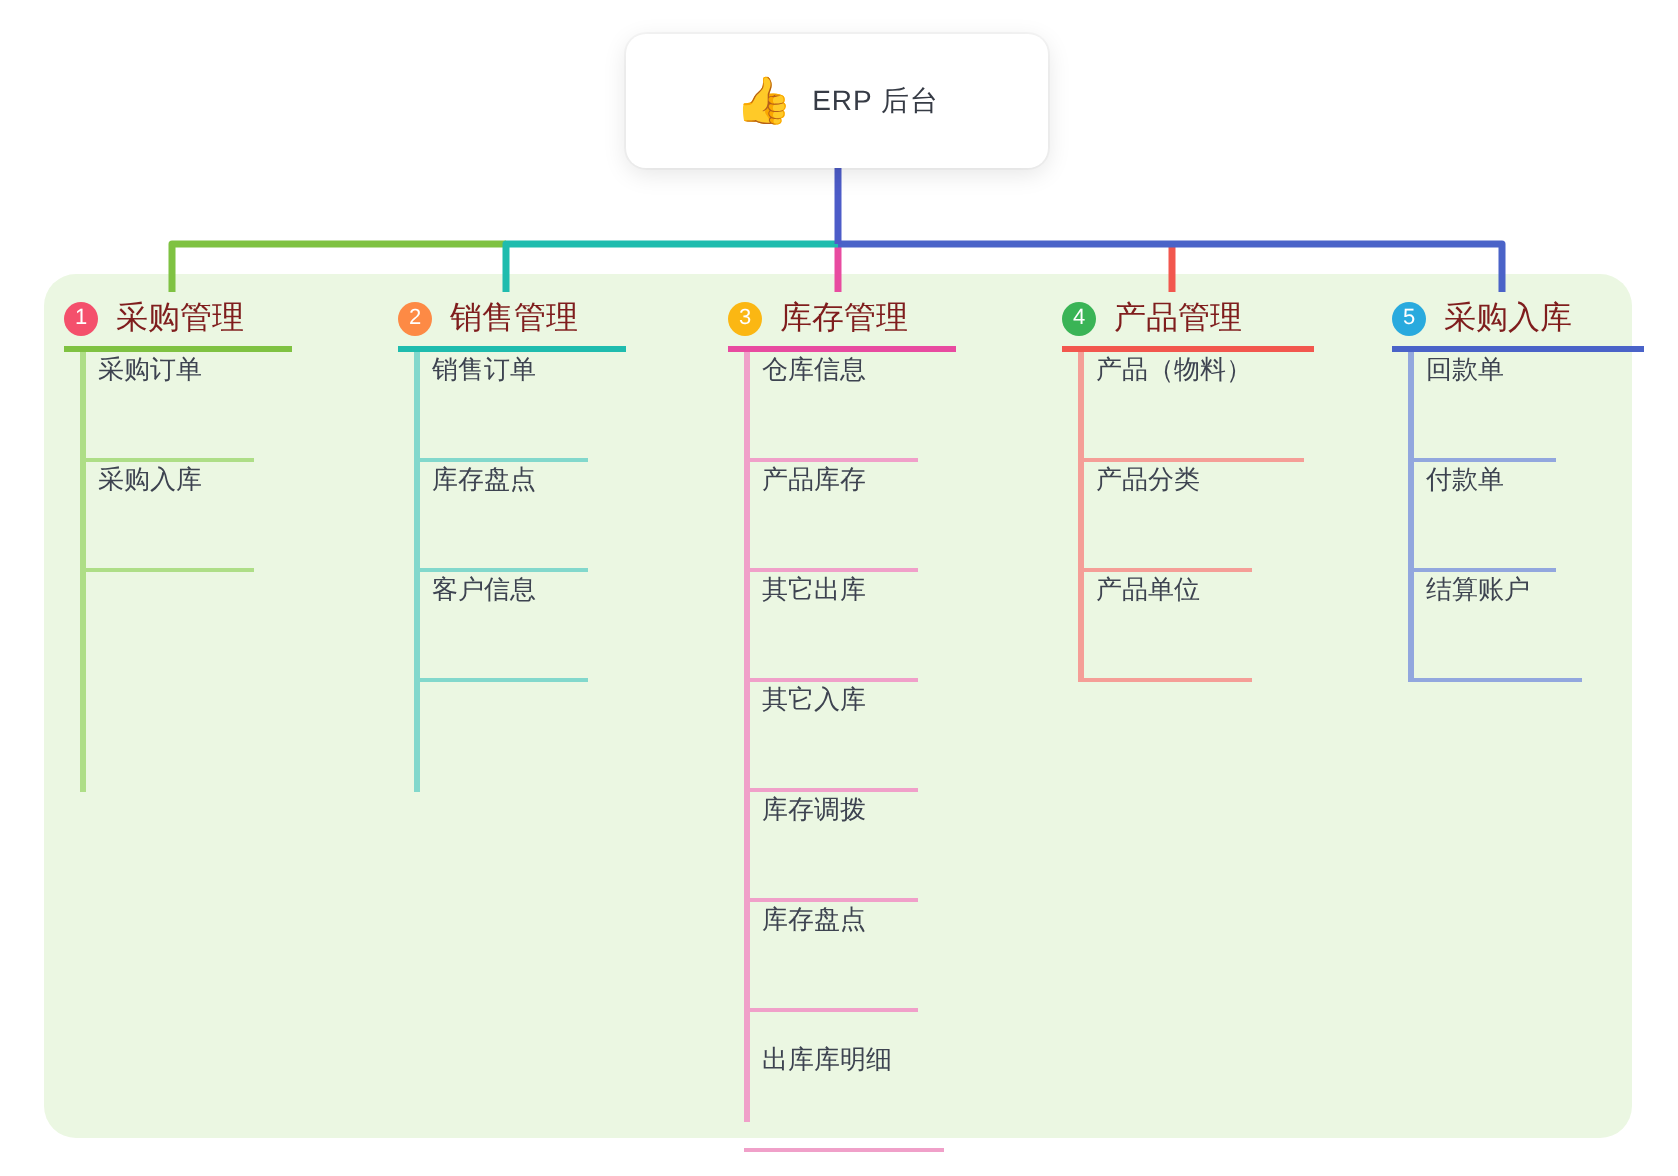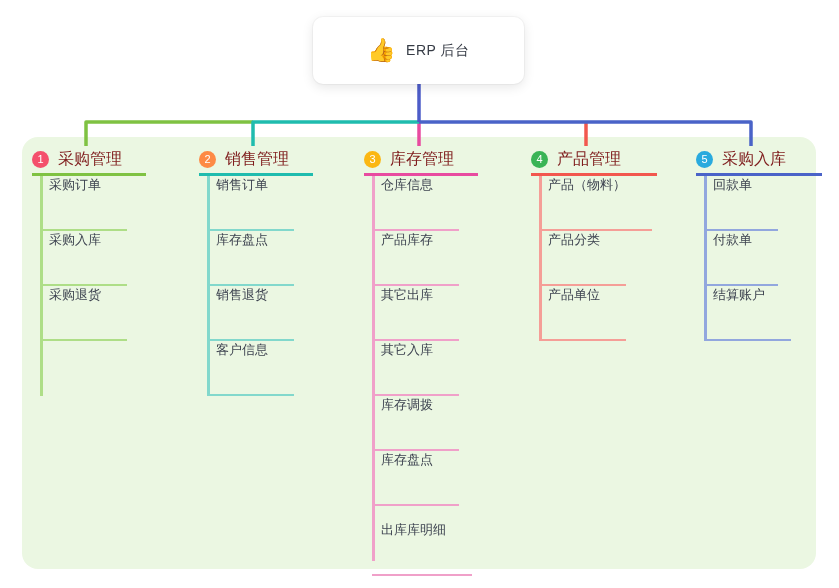--- a/index.html
+++ b/index.html
@@ -80,41 +80,35 @@
       <span class="branch-label">采购管理</span>
     </div>
     <div class="vline" style="height: 220px; background: rgb(174, 222, 135);"></div>
     <div class="items">
       <div class="item" style="border-bottom-color: rgb(174, 222, 135);">
         <span class="item-label">采购订单</span>
         </div>
       <div class="item" style="border-bottom-color: rgb(174, 222, 135);">
         <span class="item-label">采购入库</span>
         </div>
-      <div class="item" style="border-bottom-color: rgb(174, 222, 135);">
-        <span class="item-label">采购退货</span>
-        </div>
     </div>
   </div>
 
   <div class="branch" style="left:199px;">
     <div class="branch-heading" style="border-bottom-color: rgb(31, 188, 174);">
       <span class="badge" style="background: rgb(253, 138, 69);">2</span>
       <span class="branch-label">销售管理</span>
     </div>
     <div class="vline" style="height: 220px; background: rgb(130, 216, 204);"></div>
     <div class="items">
       <div class="item" style="border-bottom-color: rgb(130, 216, 204);">
         <span class="item-label">销售订单</span>
         </div>
       <div class="item" style="border-bottom-color: rgb(130, 216, 204);">
         <span class="item-label">库存盘点</span>
-        </div>
-      <div class="item" style="border-bottom-color: rgb(130, 216, 204);">
-        <span class="item-label">销售退货</span>
         </div>
       <div class="item" style="border-bottom-color: rgb(130, 216, 204);">
         <span class="item-label">客户信息</span>
         </div>
     </div>
   </div>
 
   <div class="branch" style="left:364px;">
     <div class="branch-heading" style="border-bottom-color: rgb(232, 75, 160);">
       <span class="badge" style="background: rgb(251, 183, 19);">3</span>

